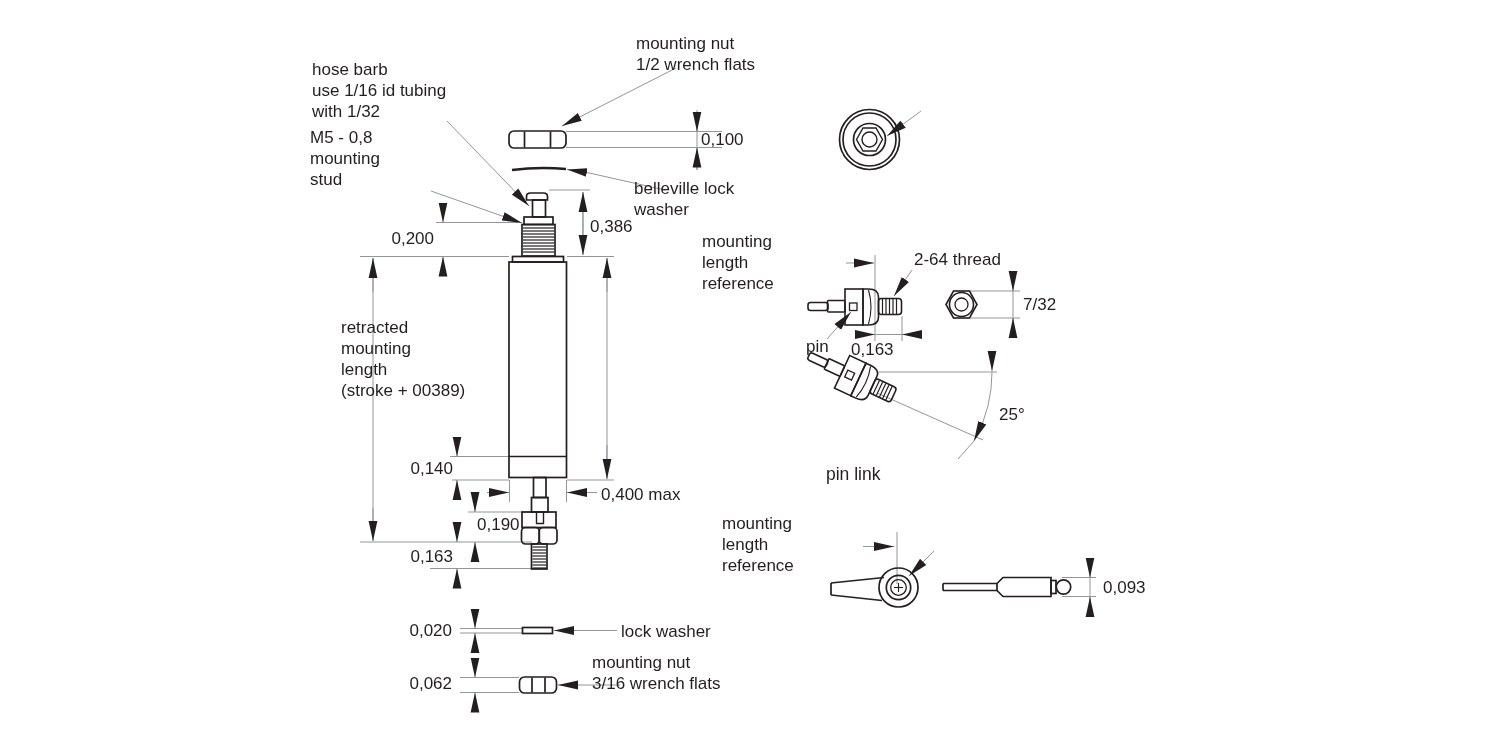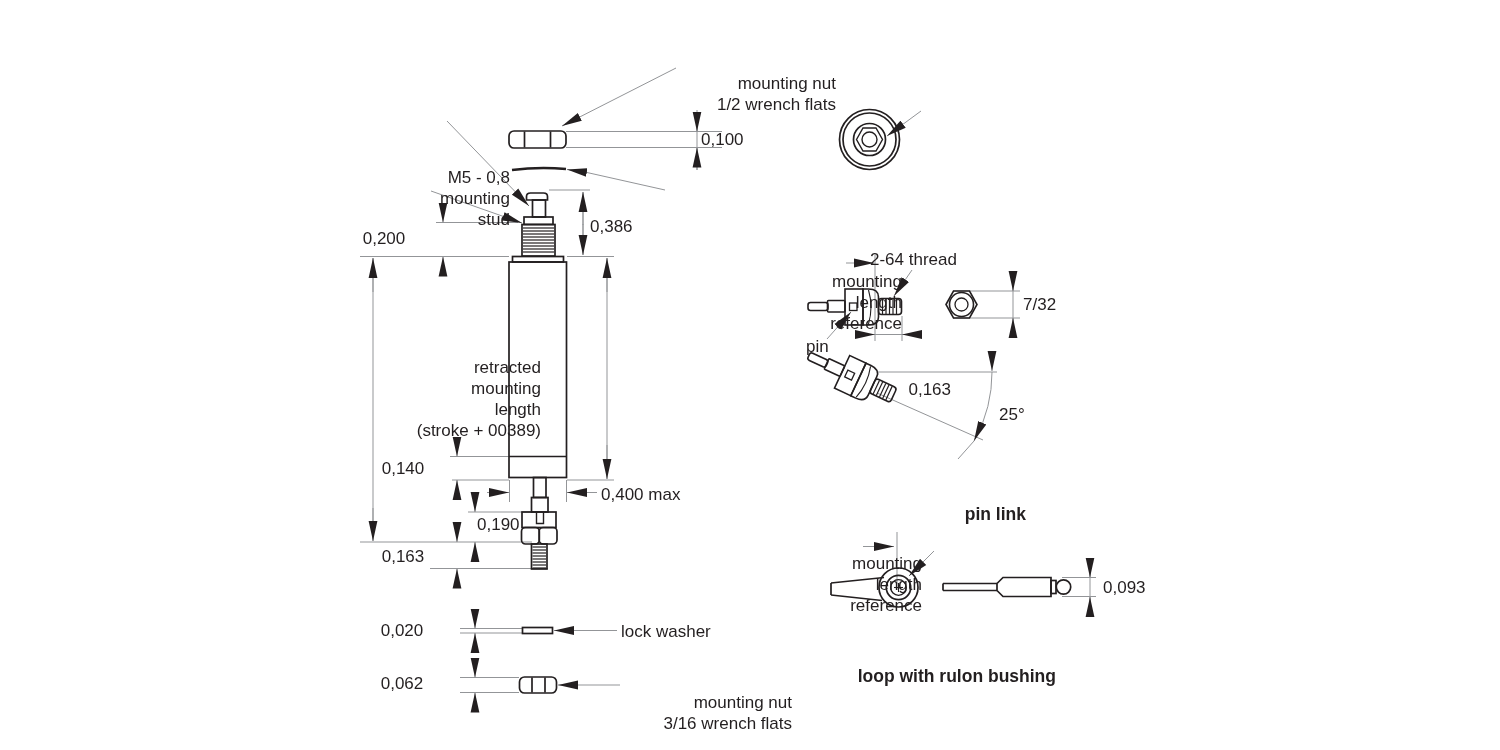--- a/index.html
+++ b/index.html
@@ -1,23 +1,23 @@
 <!DOCTYPE html>
 <html><head>
 <meta charset="utf-8">
 <style>
   html,body{margin:0;padding:0;background:#fff;}
   .stage{position:relative;width:1500px;height:750px;background:#fff;overflow:hidden;
          font-family:"Liberation Sans", sans-serif;}
   .stage svg{position:absolute;left:0;top:0;}
   .lbl{position:absolute;font:17px/21px "Liberation Sans", sans-serif;color:#231f20;
        white-space:pre-line;}
-  .c{text-align:right;margin-top:40px;}
-  .r{text-align:center;}
-  .b{font-weight:bold;font-size:17.5px;}
+  .c{text-align:left;}
+  .r{text-align:right;}
+  .b{font-weight:normal;font-size:17.5px;}
 </style>
 </head>
 <body>
 
 <div class="stage">
 
 <svg width="1500" height="750" viewBox="0 0 1500 750">
   <defs>
     <marker id="ah" markerWidth="20" markerHeight="10" refX="20" refY="5" orient="auto" markerUnits="userSpaceOnUse" viewBox="0 0 20 10">
       <path d="M20,5 L0,0.6 L0,9.4 Z" fill="#231f20"></path>
@@ -234,25 +234,30 @@
       <line x1="943" y1="583.5" x2="997" y2="583.5"></line>
       <line x1="943" y1="590.5" x2="997" y2="590.5"></line>
       <line x1="943" y1="583.5" x2="943" y2="590.5"></line>
       <path d="M997,583.5 L1003,577.5 H1051 V596.5 H1003 L997,590.5 Z"></path>
       <rect x="1051" y="580.5" width="5" height="13"></rect>
       <circle cx="1063.5" cy="587" r="7.2"></circle>
     </g>
   </g>
 </svg>
 
+<div class="lbl c" style="left:312px;top:59px;width:200px">hose barb
+use 1/16 id tubing
+with 1/32</div>
 <div class="lbl c" style="left:636px;top:33px;width:200px">mounting nut
 1/2 wrench flats</div>
 <div class="lbl c" style="left:310px;top:127px;width:200px">M5 - 0,8
 mounting
 stud</div>
+<div class="lbl c" style="left:634px;top:178px;width:200px">belleville lock
+washer</div>
 <div class="lbl" style="left:701px;top:129px">0,100</div>
 <div class="lbl r" style="left:334px;top:228px;width:100px">0,200</div>
 <div class="lbl" style="left:590px;top:216px">0,386</div>
 
 <div class="lbl c" style="left:341px;top:317px;width:200px">retracted
 mounting
 length
 (stroke + 00389)</div>
 <div class="lbl r" style="left:353px;top:458px;width:100px">0,140</div>
 <div class="lbl" style="left:601px;top:484px">0,400 max</div>
@@ -260,26 +265,25 @@
 <div class="lbl r" style="left:353px;top:546px;width:100px">0,163</div>
 <div class="lbl r" style="left:352px;top:620px;width:100px">0,020</div>
 <div class="lbl" style="left:621px;top:621px">lock washer</div>
 <div class="lbl r" style="left:352px;top:673px;width:100px">0,062</div>
 <div class="lbl c" style="left:592px;top:652px;width:200px">mounting nut
 3/16 wrench flats</div>
 
 <div class="lbl c" style="left:702px;top:231px;width:200px">mounting
 length
 reference</div>
-<div class="lbl" style="left:870px;top:249px">2-64 thread</div>
+<div class="lbl" style="left:914px;top:249px">2-64 thread</div>
 <div class="lbl" style="left:806px;top:336px">pin</div>
 <div class="lbl c" style="left:851px;top:339px;width:100px">0,163</div>
 <div class="lbl" style="left:1023px;top:294px">7/32</div>
 <div class="lbl" style="left:999px;top:404px">25°</div>
 <div class="lbl c b" style="left:826px;top:464px;width:200px">pin link</div>
 
 <div class="lbl c" style="left:722px;top:513px;width:200px">mounting
 length
 reference</div>
 <div class="lbl" style="left:1103px;top:577px">0,093</div>
-<div class="lbl c b" style="left:796px;top:626px;width:260px">loop with rulon bushing</div>
 
 </div>
 
 </body></html>

